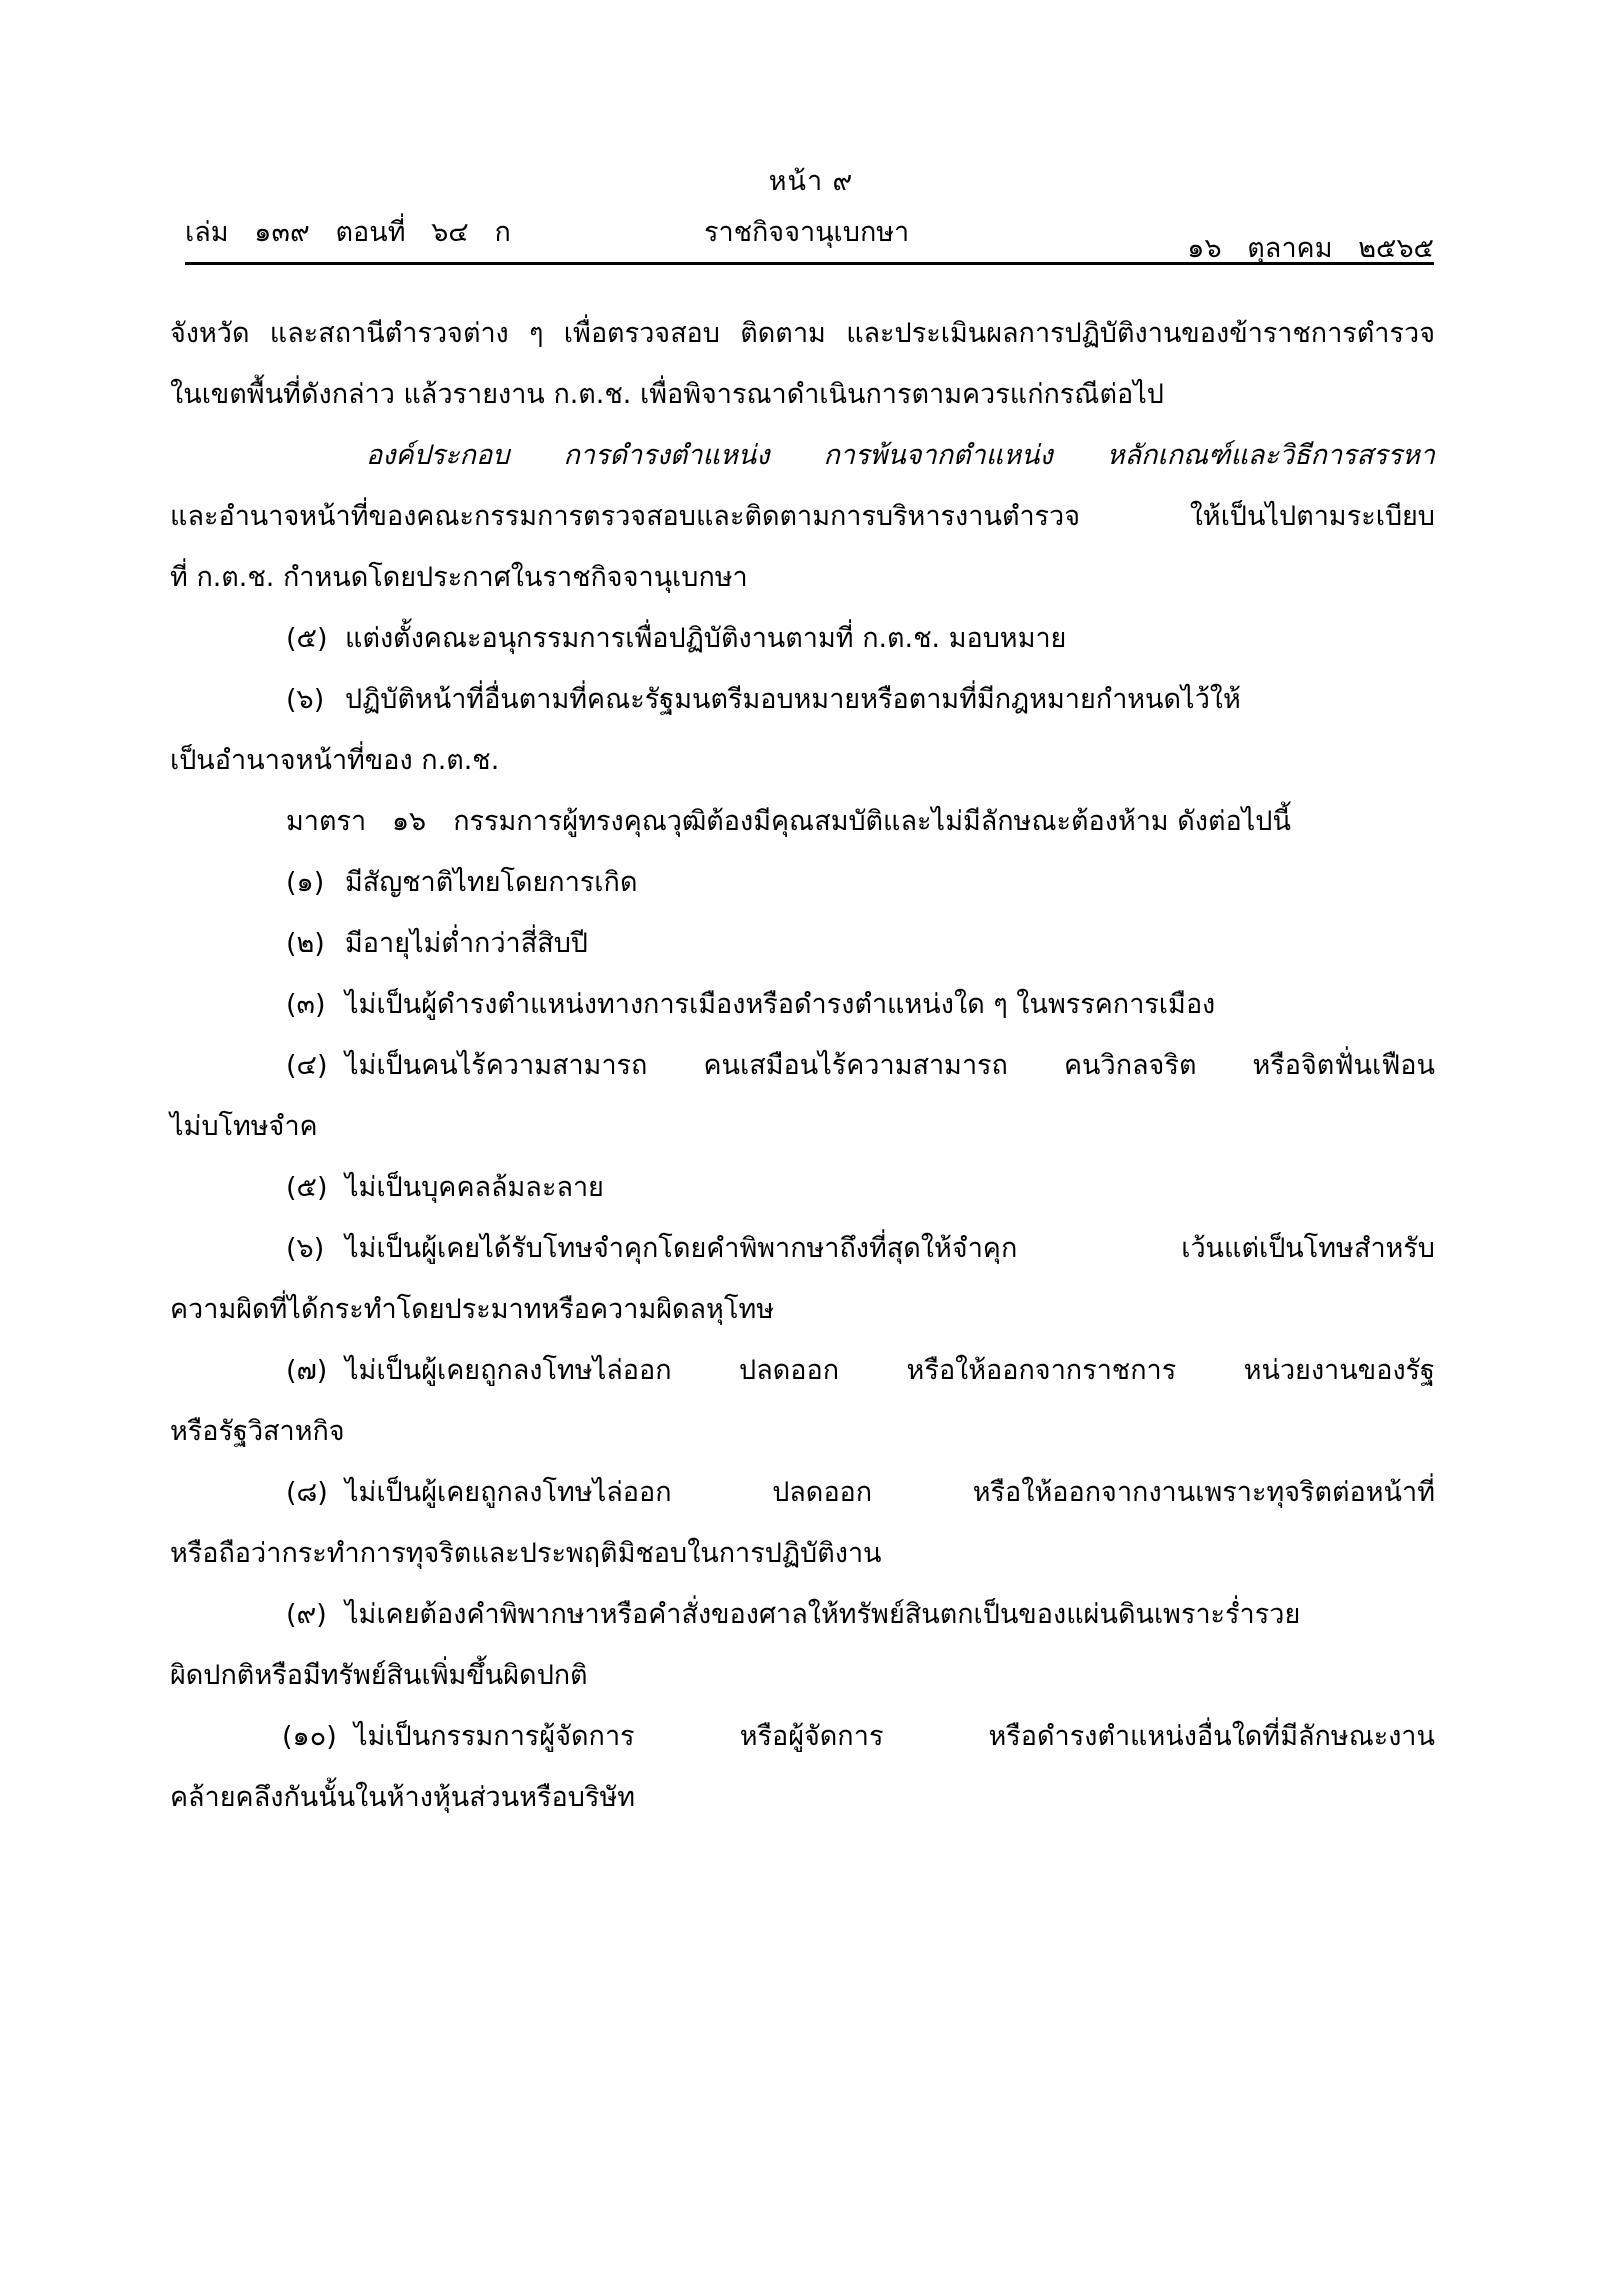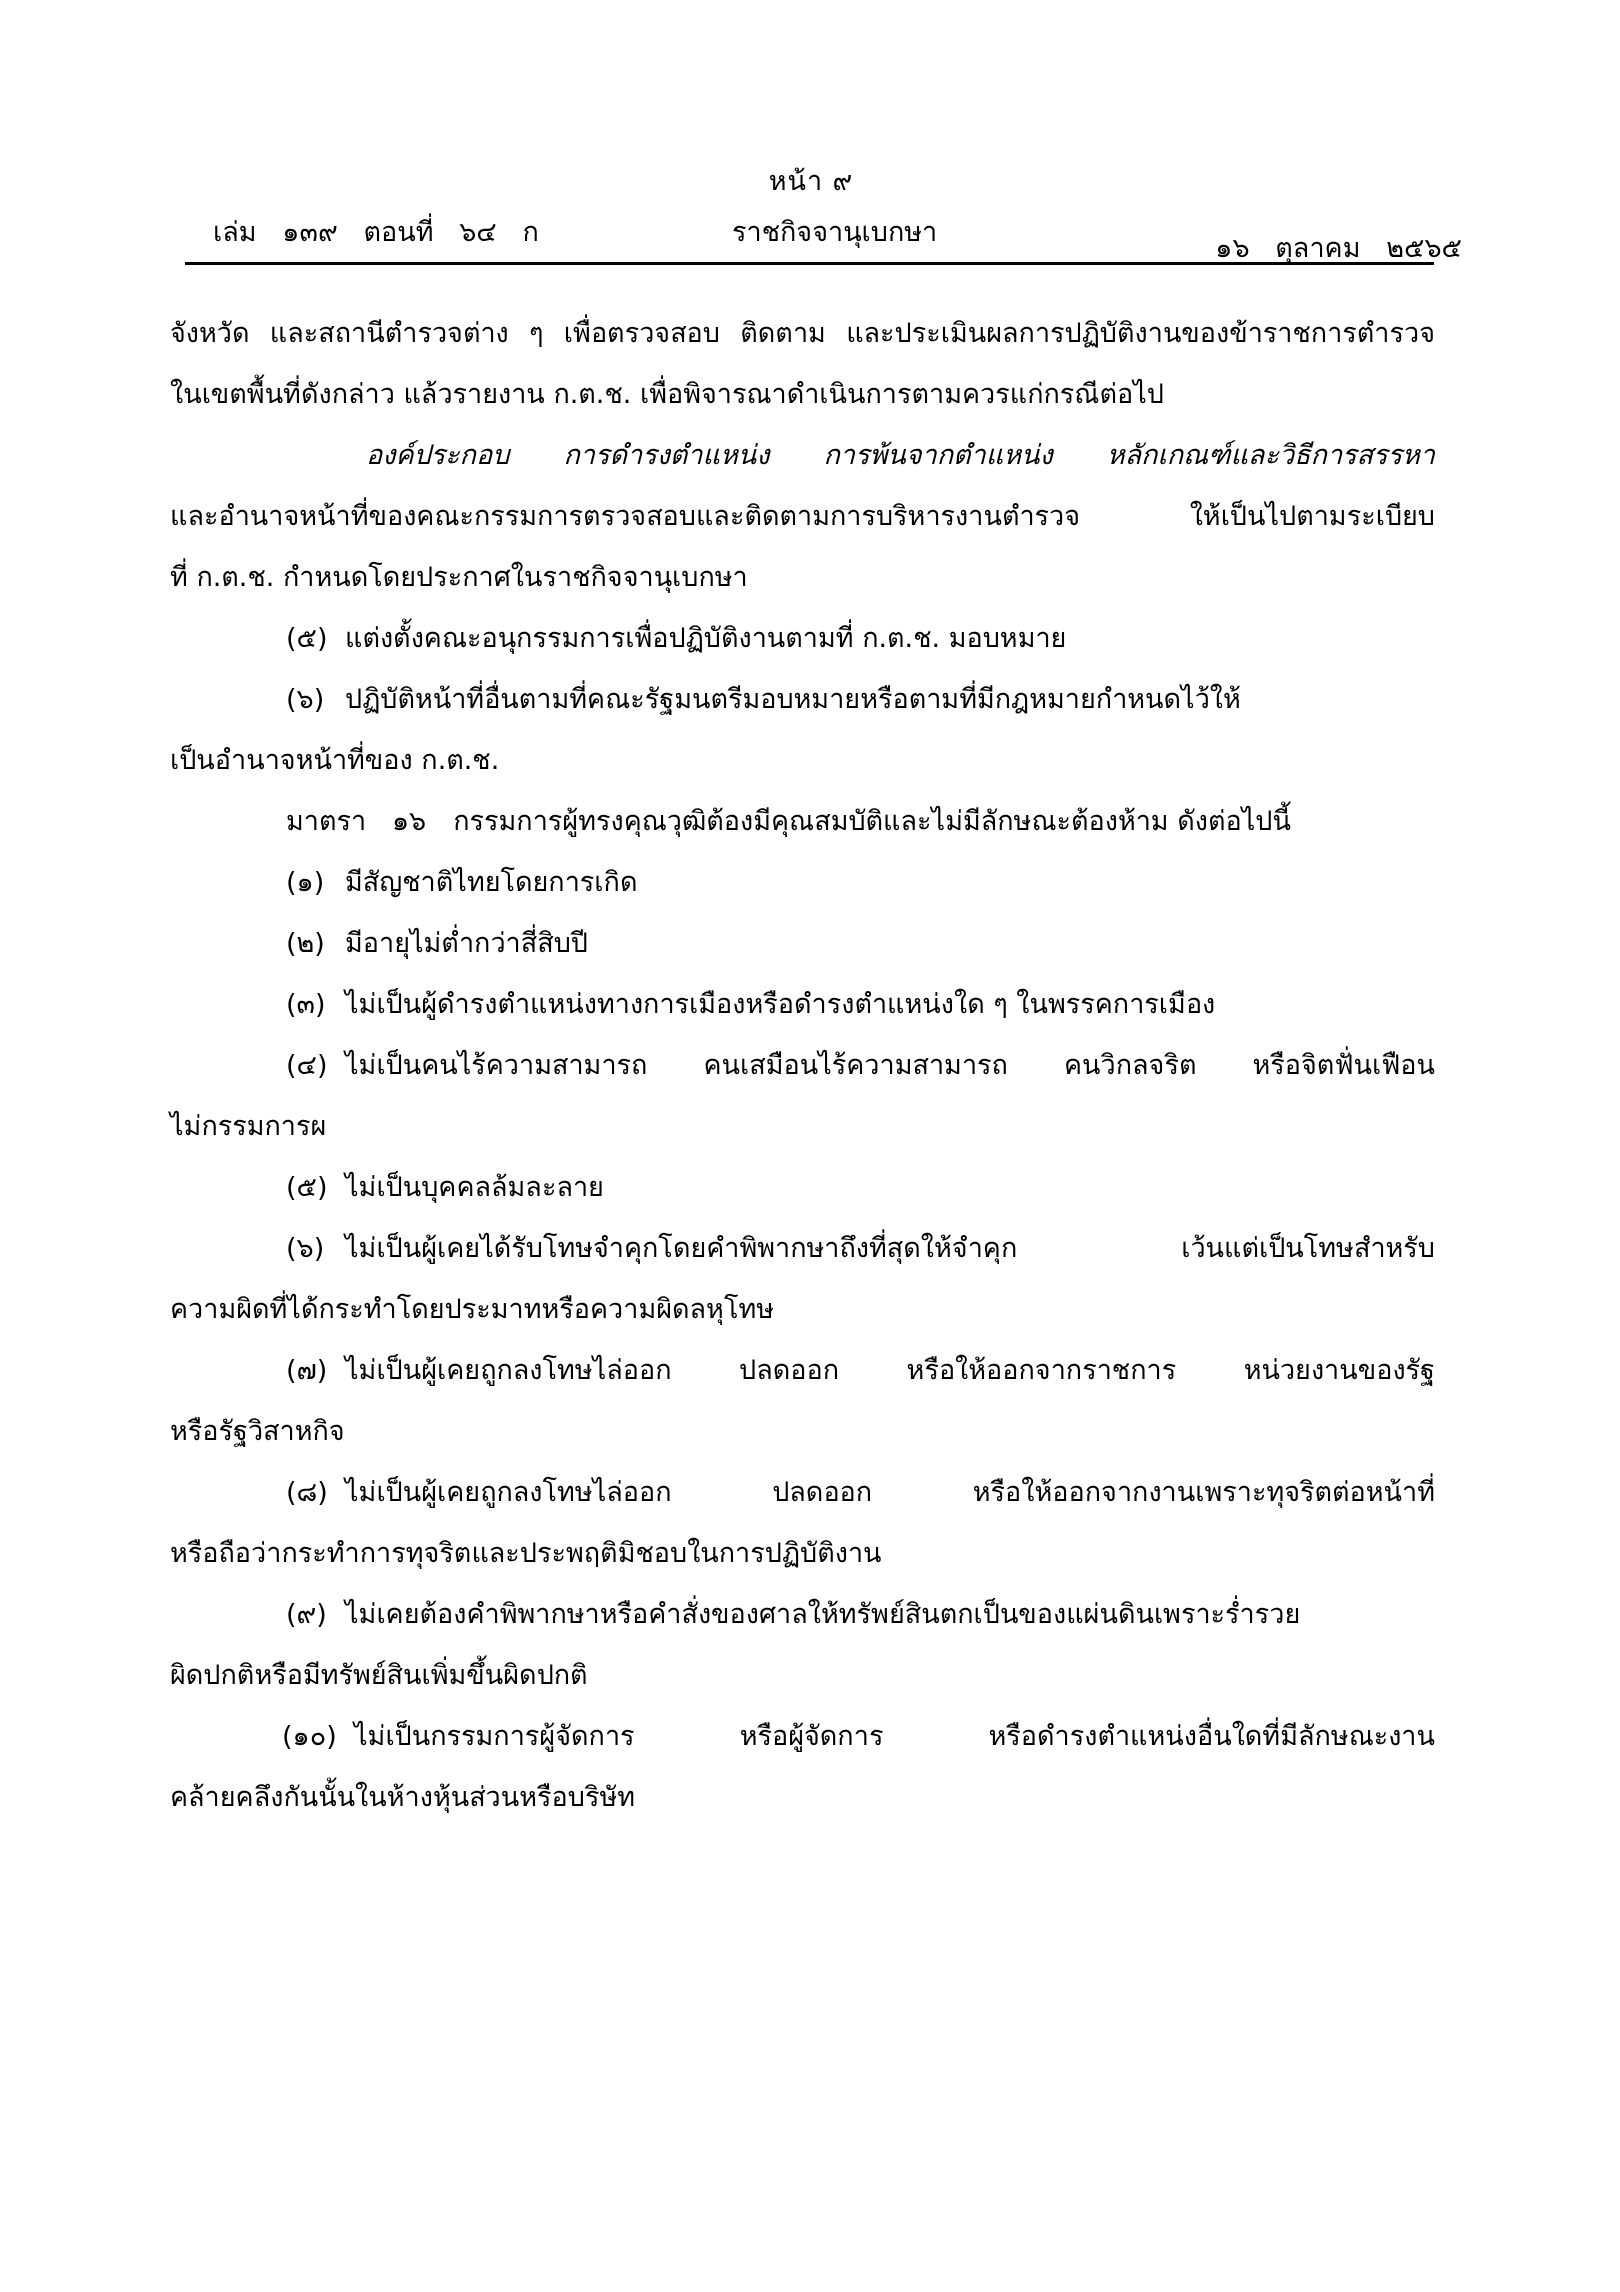--- a/index.html
+++ b/index.html
@@ -35,21 +35,20 @@
       box-sizing: border-box;
     }
     .running-header {
       position: absolute;
       left: 185px;
       width: 1249px;
       top: 212px;
       height: 39px;
       font-size: 27px;
       line-height: 39px;
-      margin-left: 28px;
     }
     .running-header .left {
       position: absolute;
       left: 0;
       top: 0;
       white-space: pre;
     }
     .running-header .center {
       position: absolute;
       left: 519px;
@@ -148,21 +147,21 @@
       <span class="num">(๒)</span><span class="item-text">มีอายุไม่ต่ำกว่าสี่สิบปี</span>
     </div>
 
     <div class="line indent-1">
       <span class="num">(๓)</span><span class="item-text">ไม่เป็นผู้ดำรงตำแหน่งทางการเมืองหรือดำรงตำแหน่งใด ๆ  ในพรรคการเมือง</span>
     </div>
 
     <div class="line indent-1 justify">
       <span class="num">(๔)</span><span class="item-text">ไม่เป็นคนไร้ความสามารถ  คนเสมือนไร้ความสามารถ  คนวิกลจริต  หรือจิตฟั่นเฟือน</span>
     </div>
-    <div class="line">ไม่กรรมการผ</div>
+    <div class="line">ไม่บโทษจำค</div>
 
     <div class="line indent-1">
       <span class="num">(๕)</span><span class="item-text">ไม่เป็นบุคคลล้มละลาย</span>
     </div>
 
     <div class="line indent-1 justify">
       <span class="num">(๖)</span><span class="item-text">ไม่เป็นผู้เคยได้รับโทษจำคุกโดยคำพิพากษาถึงที่สุดให้จำคุก  เว้นแต่เป็นโทษสำหรับ</span>
     </div>
     <div class="line">ความผิดที่ได้กระทำโดยประมาทหรือความผิดลหุโทษ</div>
 

